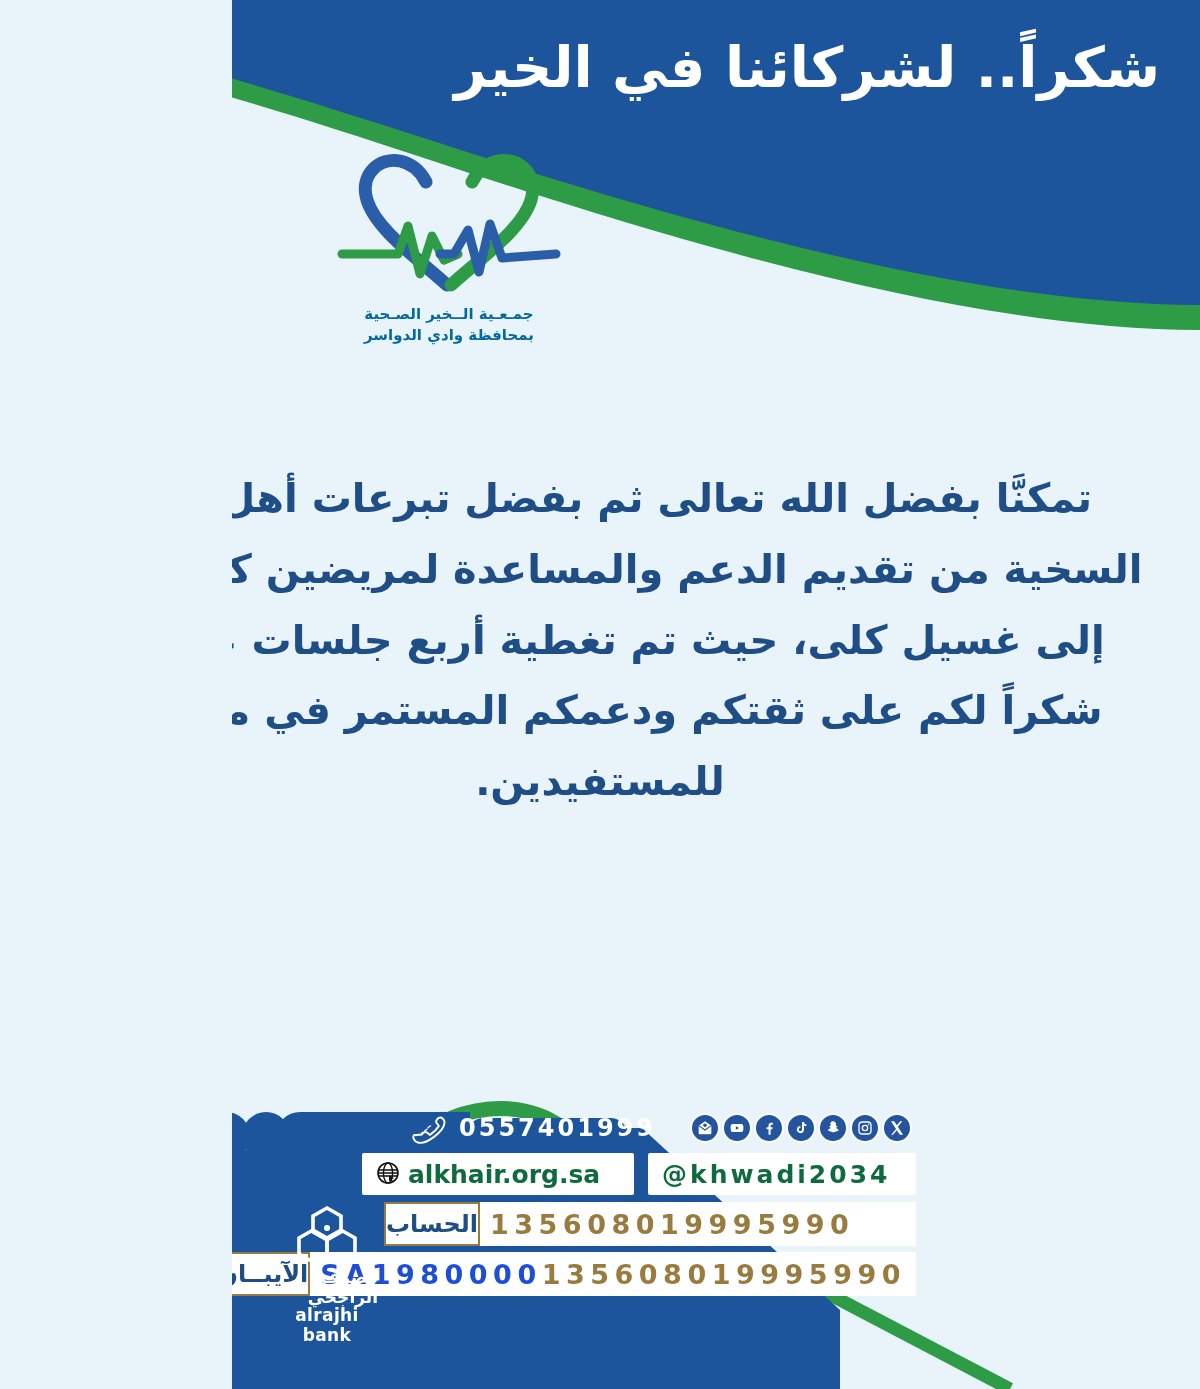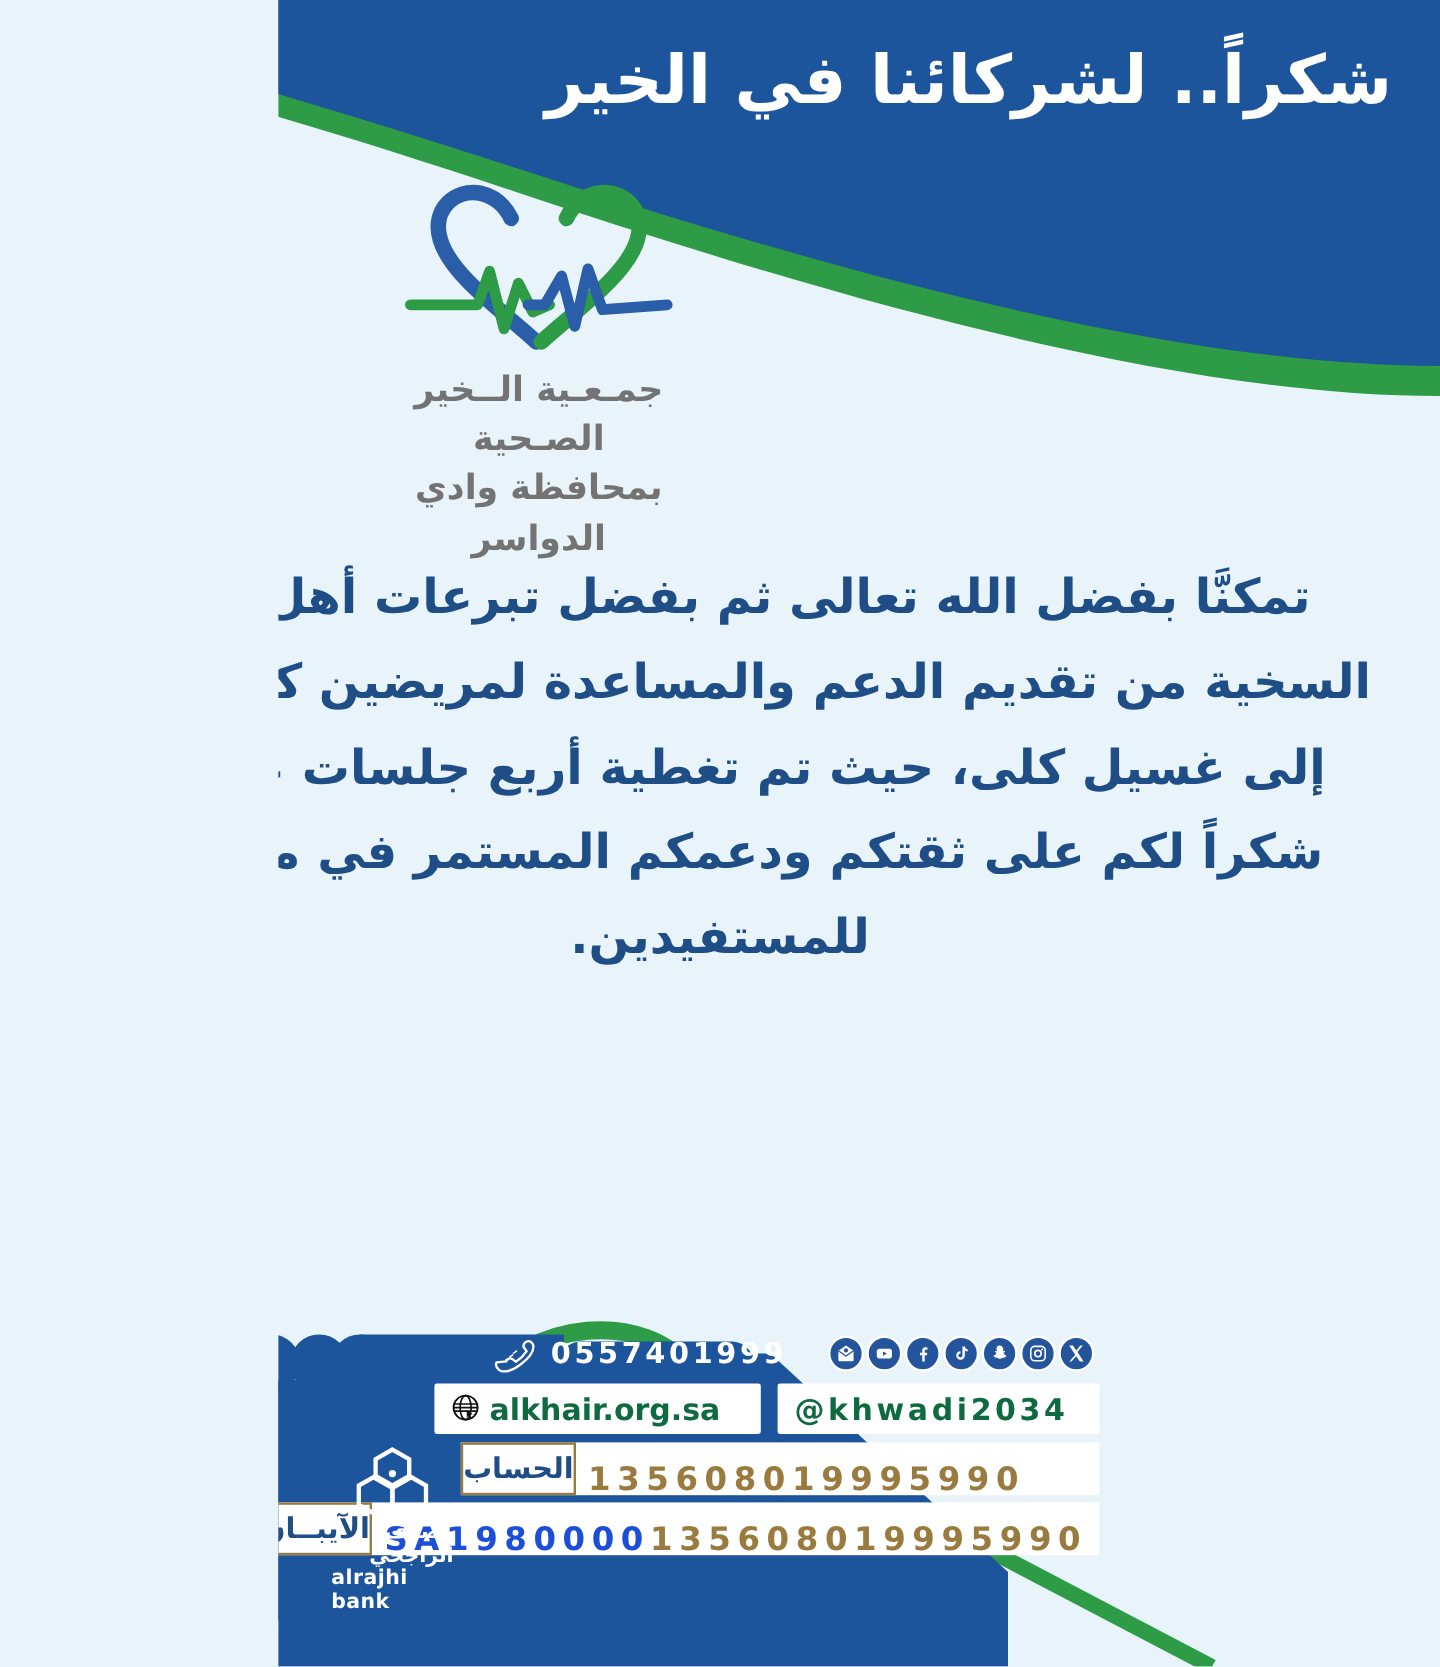--- a/index.html
+++ b/index.html
@@ -42,22 +42,22 @@
     position:absolute;
     top:148px; left:62px;
     width:310px;
     z-index:6;
     text-align:center;
   }
   .logo-mark{ width:230px; height:150px; margin:0 auto; display:block; }
   .logo-name{
     margin-top:6px;
     direction:rtl;
-    color:#737373;
-    font-size:29px;
+    color:#0369a1;
+    font-size:15px;
     font-weight:700;
     line-height:1.42;
     letter-spacing:0.5px;
   }
   .logo-name .l2{ display:block; }
 
   
   .body-copy{
     position:absolute;
     top:466px; right:48px;
@@ -143,21 +143,21 @@
   .bank-area{ display:flex; align-items:flex-start; margin-top:7px; }
   .bank-rows{ width:530px; }
   .bank-row{
     display:flex; align-items:stretch;
     height:44px;
     margin-bottom:6px;
   }
   .num-box{
     background:#FFFFFF;
     flex:1;
-    display:flex; 
+    display:flex; align-items:center;
     padding:16px 10px;
     direction:ltr;
   }
   .num-box .num{
     color:#9A7B3F;
     font-size:27px;
     font-weight:700;
     letter-spacing:5.5px;
     white-space:nowrap;
   }
@@ -183,21 +183,21 @@
     display:flex; flex-direction:column; align-items:center;
     padding-top:2px;
   }
   .bank-logo svg{ width:66px; height:62px; display:block; }
   .bank-logo .ar{
     color:#FFFFFF; font-size:17px; font-weight:700; direction:rtl;
     margin-top:1px; letter-spacing:-0.5px;
   }
   .bank-logo .en{
     color:#FFFFFF; font-size:17px; font-weight:700; direction:ltr;
-    letter-spacing:0.4px; margin-top:-2px;
+    letter-spacing:0.4px; margin-top:-2px;text-align:center;
   }
 </style>
 </head>
 <body>
 
 <div class="poster">
 
   <svg class="bg-layer" viewBox="0 0 1200 1389" preserveAspectRatio="none" aria-hidden="true">
 
     <rect x="0" y="0" width="1200" height="1389" fill="#E9F4FA"></rect>

